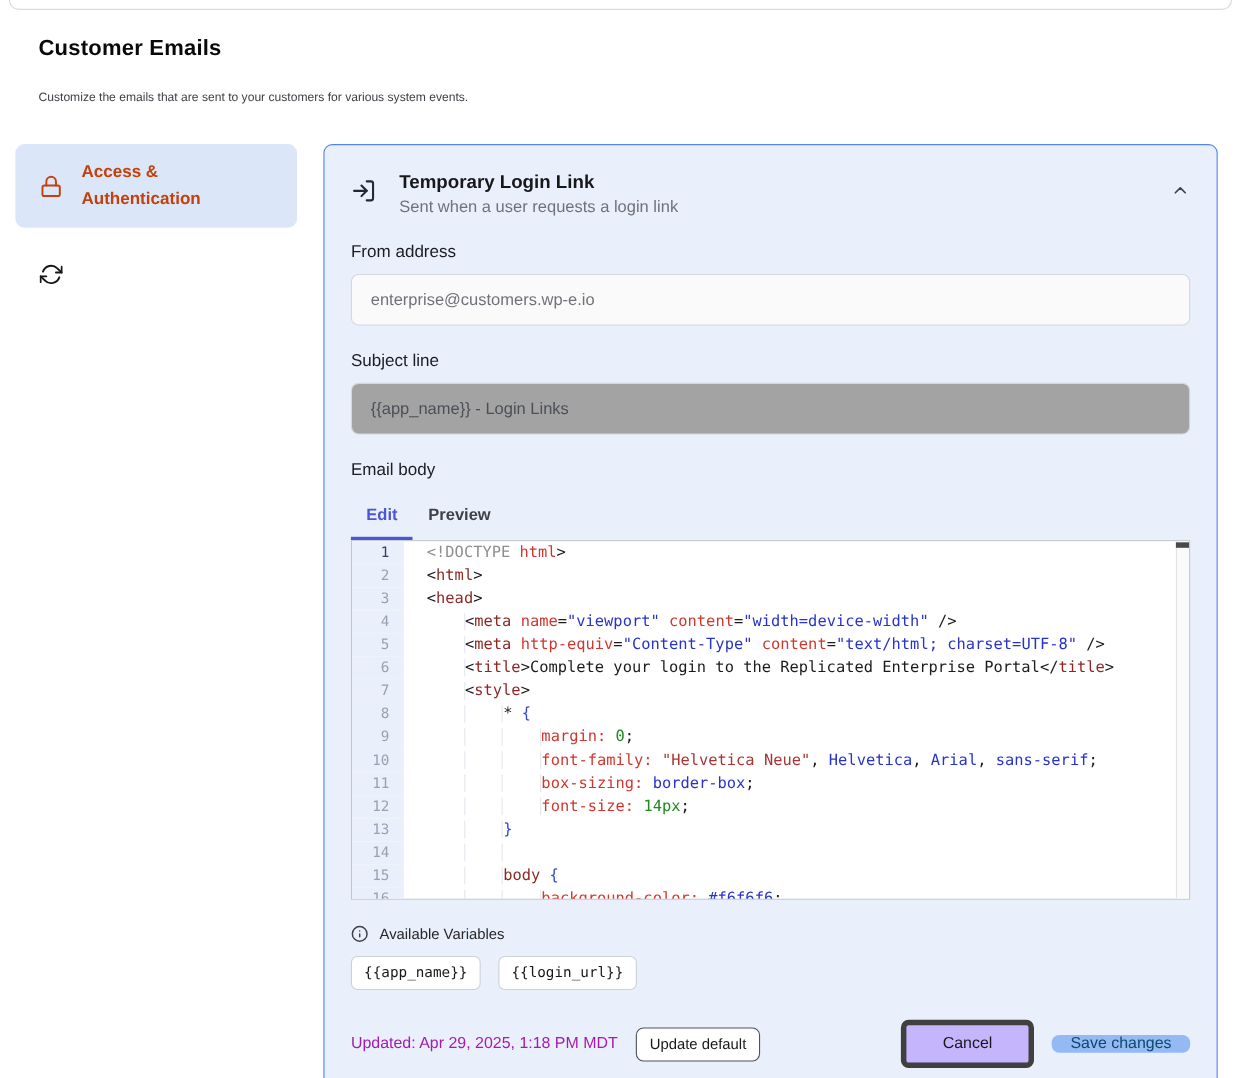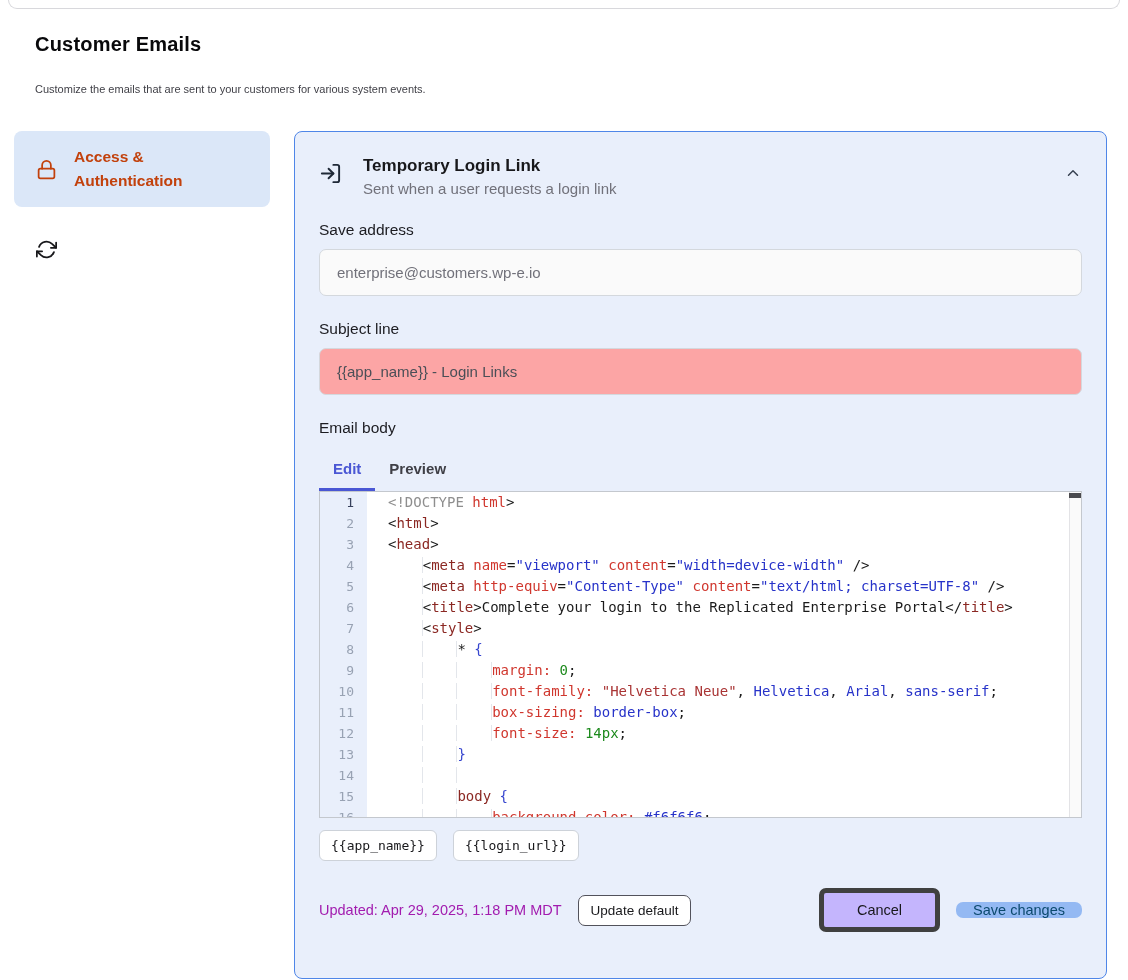--- a/index.html
+++ b/index.html
@@ -18,21 +18,21 @@
 
   
   .panel { flex:1; background:#e9effb; border:1px solid #4f86e8; border-radius:8px; padding:24px 24px 22px; min-height:848px; }
   .p-head { display:flex; gap:21px; align-items:flex-start; }
   .p-head .icon { margin-top:6px; color:#1f2937; }
   .p-title { font-size:17px; font-weight:700; color:#18181b; }
   .p-sub { font-size:15px; color:#71717a; margin-top:4px; }
   .chev { margin-left:auto; margin-top:8px; color:#374151; cursor:pointer; }
 
   .field-label { font-size:15.5px; color:#1c1c21; margin:24px 0 10px; }
-  .input { height:47px; width:100%; border:1px solid #d4d8dd; border-radius:7px; padding:0 17px; font-size:15px; display:flex; align-items:center; background:#fca5a5; }
+  .input { height:47px; width:100%; border:1px solid #d4d8dd; border-radius:7px; padding:0 17px; font-size:15px; display:flex; align-items:center; background:#a3a3a3; }
   .input.from { background:#fafafa; color:#71717a; }
   .input.subject { color:#4b4f57; }
 
   .tabs { display:flex; margin-top:14px; }
   .tab { padding:9px 14px 11px; font-size:15px; font-weight:600; color:#3f3f46; border-bottom:3px solid transparent; cursor:pointer; }
   .tab.active { color:#4a57d4; border-bottom-color:#4a57d4; }
 
   
   .editor { border:1px solid #c4c8ce; height:327px; background:#fff; overflow:hidden; position:relative; font-family:"DejaVu Sans Mono","Liberation Mono",monospace; font-size:14px; line-height:21px; }
   .row { display:flex; height:21px; }
@@ -103,21 +103,21 @@
         <div class="p-title">Temporary Login Link</div>
         <div class="p-sub">Sent when a user requests a login link</div>
       </div>
       <span class="chev">
         <svg width="18" height="18" viewBox="0 0 24 24" fill="none" stroke="currentColor" stroke-width="2" stroke-linecap="round" stroke-linejoin="round">
             <polyline points="6 15 12 9 18 15"></polyline>
           </svg>
       </span>
     </div>
 
-    <div class="field-label">Save address</div>
+    <div class="field-label">From address</div>
     <div class="input from">enterprise@customers.wp-e.io</div>
 
     <div class="field-label">Subject line</div>
     <div class="input subject">{{app_name}} - Login Links</div>
 
     <div class="field-label">Email body</div>
     <div class="tabs">
         <div class="tab active">Edit</div>
         <div class="tab">Preview</div>
       </div>
@@ -187,20 +187,30 @@
           <div class="row">
             <span class="ln">16</span>
             <span class="codepart"><span class="g4">    </span><span class="g4">    </span><span class="g4">    </span><span class="at">background-color:</span><span class="pl"> </span><span class="st">#f6f6f6</span><span class="pl">;</span></span>
           </div>
         </div>
       <div class="vscroll">
         <div class="vthumb"></div>
       </div>
     </div>
 
+    <div class="vars">
+      <span class="icon">
+        <svg width="16" height="16" viewBox="0 0 24 24" fill="none" stroke="currentColor" stroke-width="2" stroke-linecap="round" stroke-linejoin="round">
+            <circle cx="12" cy="12" r="10"></circle>
+            <line x1="12" y1="16" x2="12" y2="12"></line>
+            <line x1="12" y1="8" x2="12.01" y2="8"></line>
+          </svg>
+      </span>
+      <span>Available Variables</span>
+    </div>
     <div class="chips">
         <div class="chip">{{app_name}}</div>
         <div class="chip">{{login_url}}</div>
       </div>
 
     <div class="foot">
       <span class="updated">Updated: Apr 29, 2025, 1:18 PM MDT</span>
       <button class="btn-outline">Update default</button>
       <span class="spacer"></span>
       <button class="btn-cancel">Cancel</button>

